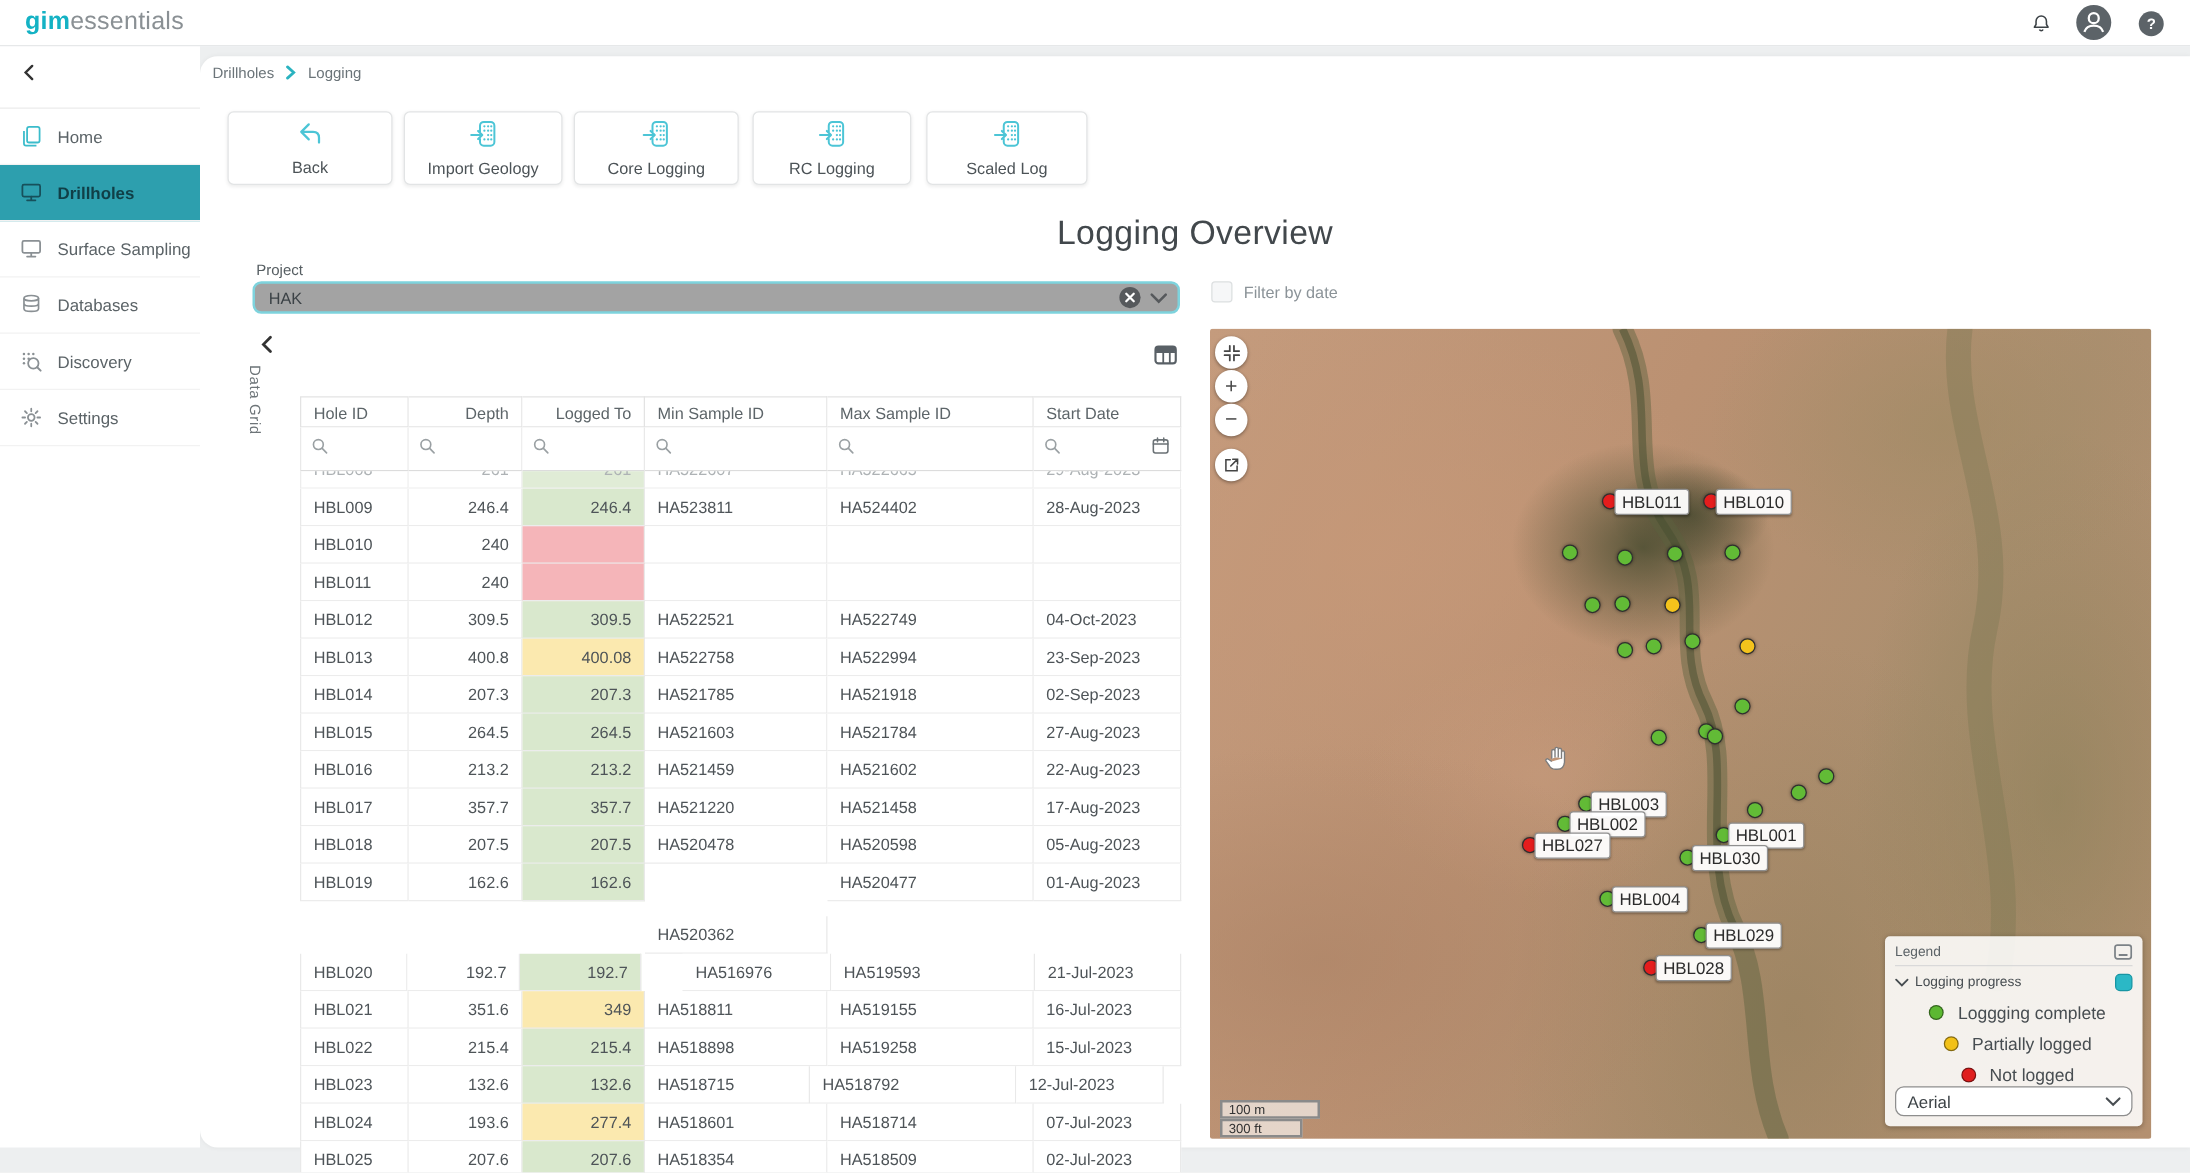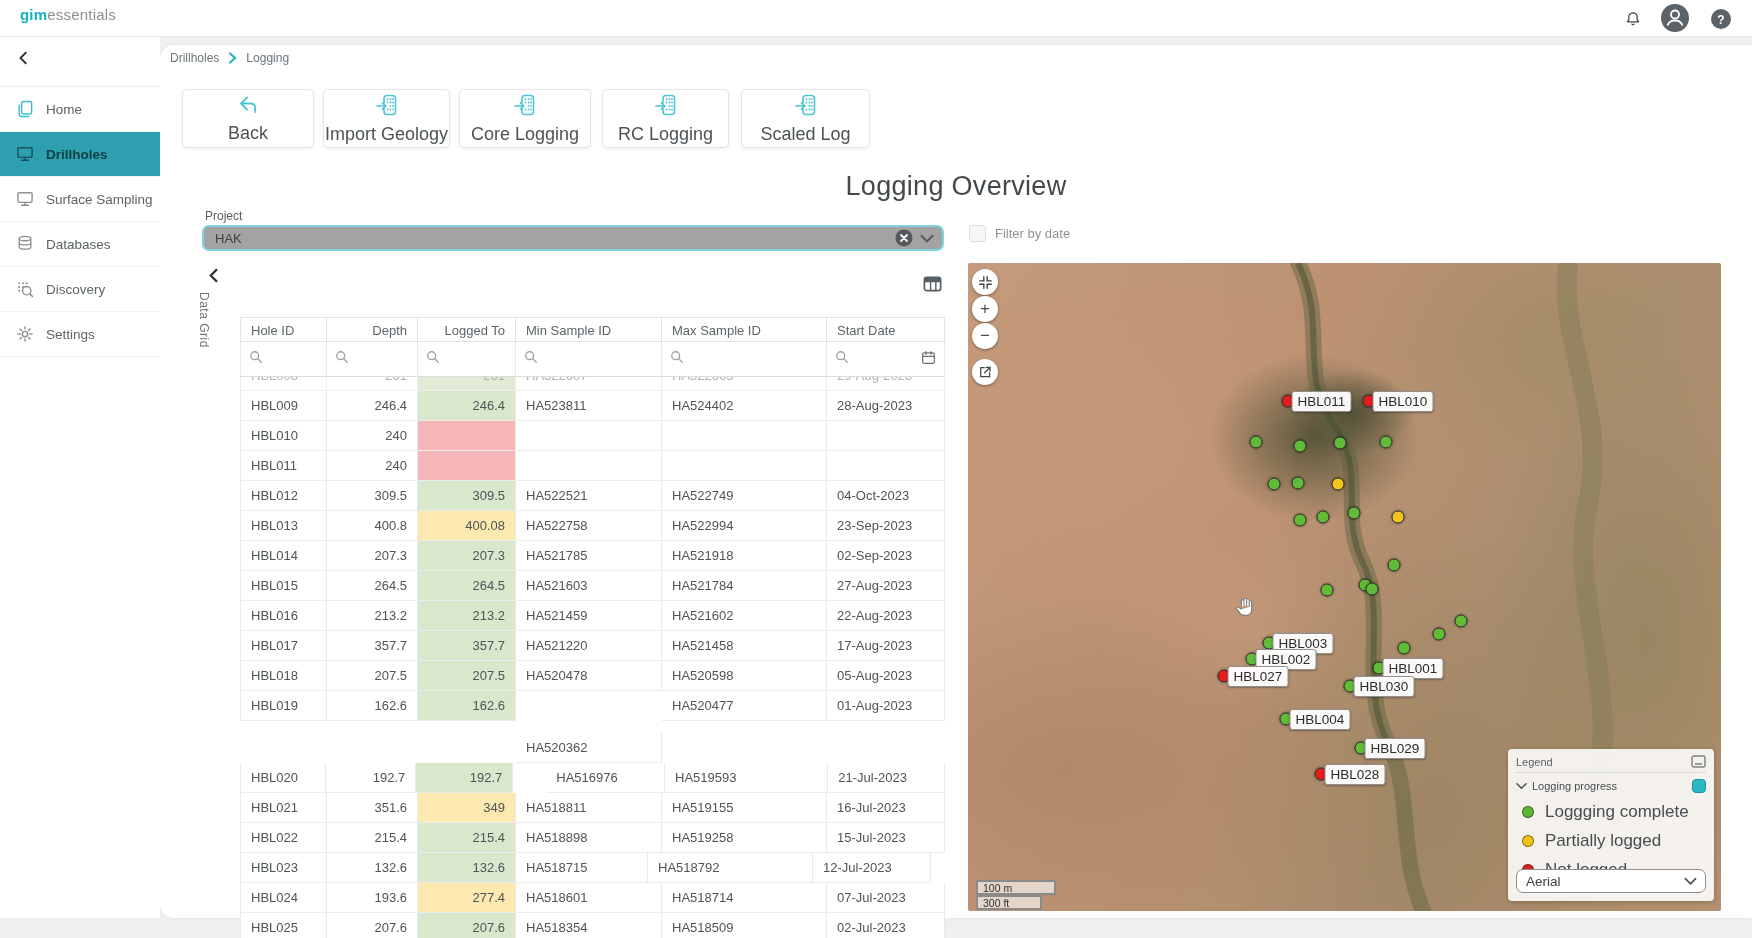--- a/index.html
+++ b/index.html
@@ -1,37 +1,37 @@
 <!DOCTYPE html>
 <html><head>
 <meta charset="utf-8">
 <style>
   html,body{margin:0;padding:0;background:#edeff0;font-family:"Liberation Sans",sans-serif;}
   #app{position:relative;width:1752px;height:938px;overflow:hidden;background:#edeff0;}
   
   #topbar{position:absolute;left:0;top:0;width:1752px;height:36px;background:#fff;border-bottom:1px solid #e6e8e9;z-index:30;}
-  #logo{position:absolute;left:20px;top:6px;font-size:15px;letter-spacing:.2px;}
+  #logo{position:absolute;left:20px;top:6px;font-size:20px;letter-spacing:.2px;}
   #logo .b{color:#14b2c4;font-weight:bold;}
   #logo .r{color:#8a9094;}
   .topicon{position:absolute;top:6px;width:26px;height:26px;display:flex;align-items:center;justify-content:center;}
   
   #sidebar{position:absolute;left:0;top:36px;width:160px;height:882px;background:#fff;z-index:20;}
   #side-collapse{position:absolute;left:12px;top:10px;width:24px;height:24px;display:flex;align-items:center;justify-content:center;}
   #side-head{height:50px;border-bottom:1px solid #ececec;}
   .side-item{position:relative;height:44px;display:flex;align-items:center;border-bottom:1px solid #f2f2f2;cursor:pointer;}
   .side-item .ic{width:22px;height:22px;margin-left:14px;flex:none;display:flex;align-items:center;justify-content:center;}
   .side-item .lb{margin-left:10px;font-size:13.5px;color:#5b6367;}
   .side-item.active{background:#2d9fae;}
   .side-item.active .lb{color:#103f47;font-weight:bold;}
   
   #card{position:absolute;left:160px;top:45px;width:1592px;height:873px;background:#fff;border-radius:14px 0 0 14px;box-shadow:0 0 4px rgba(0,0,0,.05);}
   #breadcrumb{position:absolute;left:170px;top:51px;display:flex;align-items:center;gap:9px;font-size:12px;color:#6b7479;}
   
   .tbtn{position:absolute;top:89px;height:57px;background:#fff;border:1px solid #e2e4e5;border-radius:5px;box-shadow:0 1px 3px rgba(0,0,0,.07);display:flex;flex-direction:column;align-items:center;justify-content:center;gap:3px;cursor:pointer;}
-  .tbtn .lb{font-size:18px;color:#4c5357;}
+  .tbtn .lb{font-size:13px;color:#4c5357;}
   #title{position:absolute;left:160px;top:171px;width:1592px;text-align:center;font-size:27px;color:#42484c;letter-spacing:.3px;}
   
   #project-label{position:absolute;left:205px;top:209px;font-size:12px;color:#565e62;}
   #project-box{position:absolute;left:202px;top:225px;width:742px;height:26px;border:2px solid #7ed3dd;border-radius:7px;background:#a3a3a3;box-sizing:border-box;display:flex;align-items:center;}
   #project-value{margin-left:11px;font-size:13px;color:#3c4246;flex:1;}
   #project-clear{width:20px;height:20px;margin-right:4px;}
   #project-chevron{width:18px;height:18px;margin-right:6px;}
   
   #filterdate{position:absolute;left:969px;top:225px;display:flex;align-items:center;gap:9px;}
   #filterdate .cb{width:15px;height:15px;border:1px solid #dcdfe0;background:#f6f7f8;border-radius:3px;}
@@ -77,21 +77,21 @@
   .marker.none{background:#e51d1d;}
   .mlabel{position:absolute;left:9px;top:50%;transform:translateY(-50%);background:rgba(255,255,255,.95);border:1px solid #8f8f8f;border-radius:3px;padding:0 5px;height:19px;line-height:19px;font-size:13.5px;color:#2c2c2c;white-space:nowrap;box-shadow:0 1px 2px rgba(0,0,0,.3);}
   .scalebox{position:absolute;left:8px;background:rgba(255,255,255,.62);border:2px solid #8a8a8a;box-sizing:border-box;font-size:10.5px;color:#333;line-height:12px;padding-left:5px;}
   
   #legend{position:absolute;left:540px;top:486px;width:206px;height:152px;background:rgba(255,255,255,.88);border-radius:4px;box-shadow:0 1px 4px rgba(0,0,0,.25);box-sizing:border-box;padding:6px 8px;}
   #legend-head{display:flex;align-items:center;font-size:11px;color:#5c6367;border-bottom:1px solid #d9d9d9;padding-bottom:4px;}
   #legend-head .sp{flex:1;}
   #legend-group{display:flex;align-items:center;margin-top:6px;font-size:11px;color:#474d51;}
   #legend-group .sp{flex:1;}
   #legend-toggle{width:14px;height:14px;background:#2bb8c6;border:1.5px solid #1795a3;border-radius:4px;box-sizing:border-box;}
-  .litem{display:flex;align-items:center;margin:9px 0 0 6px;font-size:17px;color:#474d51;gap:11px;}
+  .litem{display:flex;align-items:center;margin:9px 0 0 6px;font-size:14px;color:#474d51;gap:11px;justify-content:center;}
   .ldot{width:12px;height:12px;border-radius:50%;box-sizing:border-box;border:1.5px solid rgba(0,0,0,.45);}
   #basemap{position:absolute;left:8px;bottom:8px;width:190px;height:24px;background:#fff;border:1.5px solid #8e8e8e;border-radius:7px;box-sizing:border-box;display:flex;align-items:center;cursor:pointer;}
   #basemap .lb{flex:1;margin-left:9px;font-size:13.5px;color:#3c4246;}
   #basemap .ch{margin-right:8px;display:flex;}
   #cursor-hand{position:absolute;transform:translate(-40%,-35%);}
 </style>
 </head>
 <body>
 
 <div id="app">

